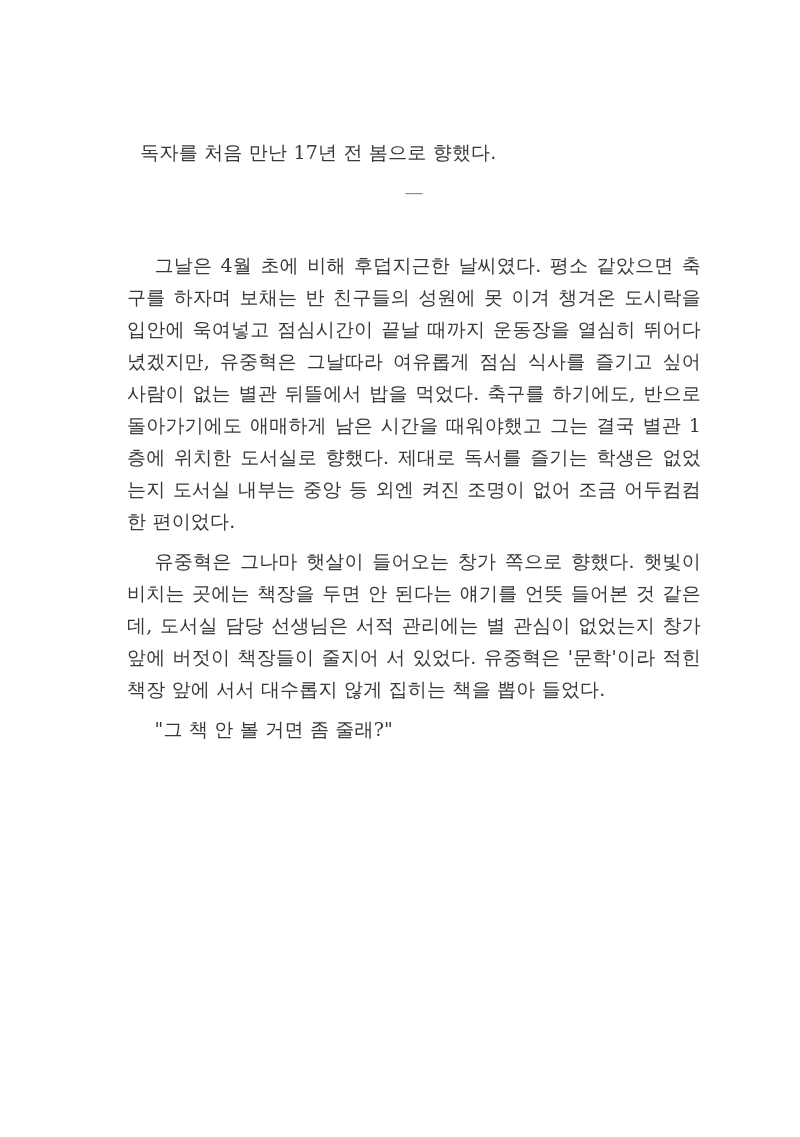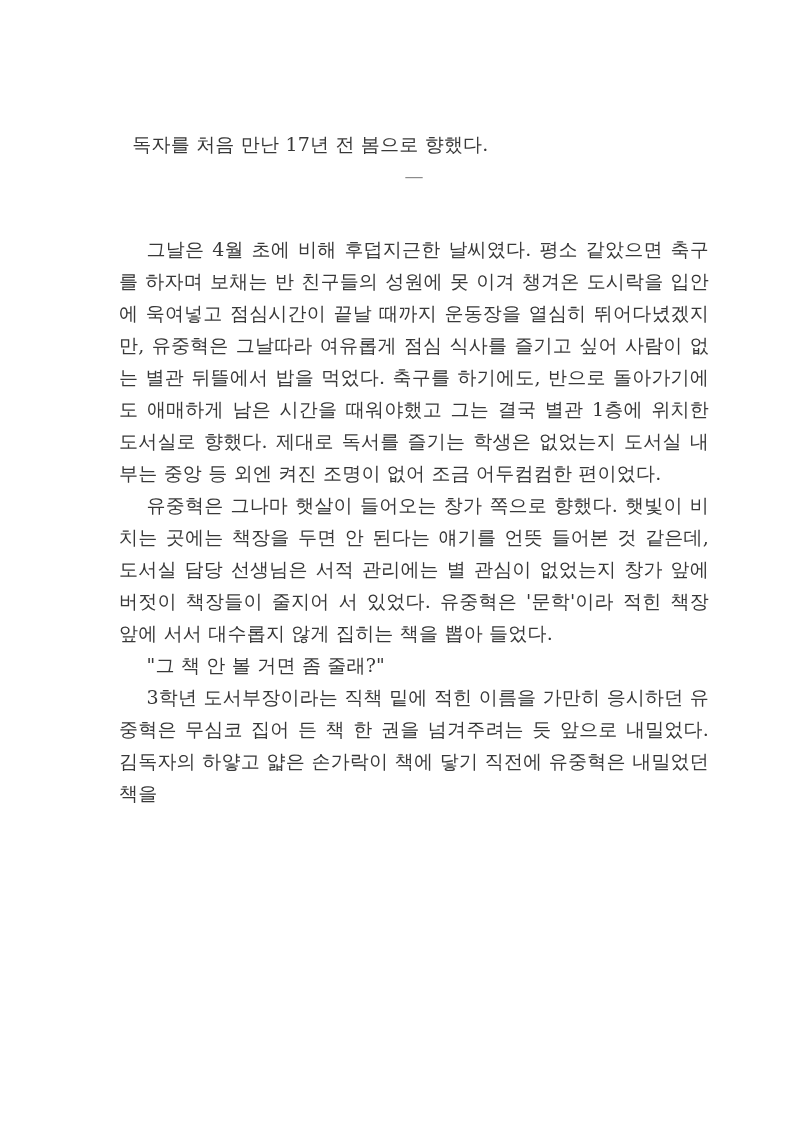--- a/index.html
+++ b/index.html
@@ -23,21 +23,21 @@
     left: 119px;
     top: 128px;
     width: 590px;
     font-family: "DejaVu Serif", "Liberation Serif", serif;
     font-size: 19px;
     line-height: 32px;
     color: #383838;
     letter-spacing: 0.2px;
   }
   .para {
-    margin: 0;
+    margin: 8px;
     padding: 0;
     text-align: justify;
     word-break: break-all;
     text-indent: 1.45em;
   }
   .para.continuation {
     text-indent: 0.7em;
     text-align: left;
   }
   .separator {
@@ -63,16 +63,15 @@
     <div class="separator">—</div>
 
     <p class="para after-separator">그날은 4월 초에 비해 후덥지근한 날씨였다. 평소 같았으면 축구를 하자며 보채는 반 친구들의 성원에 못 이겨 챙겨온 도시락을 입안에 욱여넣고 점심시간이 끝날 때까지 운동장을 열심히 뛰어다녔겠지만, 유중혁은 그날따라 여유롭게 점심 식사를 즐기고 싶어 사람이 없는 별관 뒤뜰에서 밥을 먹었다. 축구를 하기에도, 반으로 돌아가기에도 애매하게 남은 시간을 때워야했고 그는 결국 별관 1층에 위치한 도서실로 향했다. 제대로 독서를 즐기는 학생은 없었는지 도서실 내부는 중앙 등 외엔 켜진 조명이 없어 조금 어두컴컴한 편이었다.</p>
 
     <p class="para">유중혁은 그나마 햇살이 들어오는 창가 쪽으로 향했다. 햇빛이 비치는 곳에는 책장을 두면 안 된다는 얘기를 언뜻 들어본 것 같은데, 도서실 담당 선생님은 서적 관리에는 별 관심이 없었는지 창가 앞에 버젓이 책장들이 줄지어 서 있었다. 유중혁은 '문학'이라 적힌 책장 앞에 서서 대수롭지 않게 집히는 책을 뽑아 들었다.</p>
 
     <p class="para dialogue">"그 책 안 볼 거면 좀 줄래?"</p>
 
 
 
-    <p class="para">3학년 도서부장이라는 직책 밑에 적힌 이름을 가만히 응시하던 유중혁은 무심코 집어 든 책 한 권을 넘겨주려는 듯 앞으로 내밀었다. 김독자의 하얗고 얇은 손가락이 책에 닿기 직전에 유중혁은 내밀었던 책을</p>
 
   </div>
 </div>
 
 </body></html>

